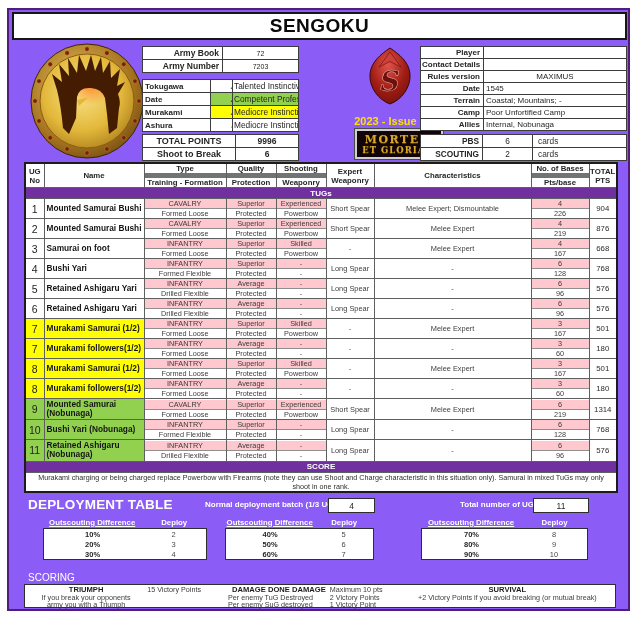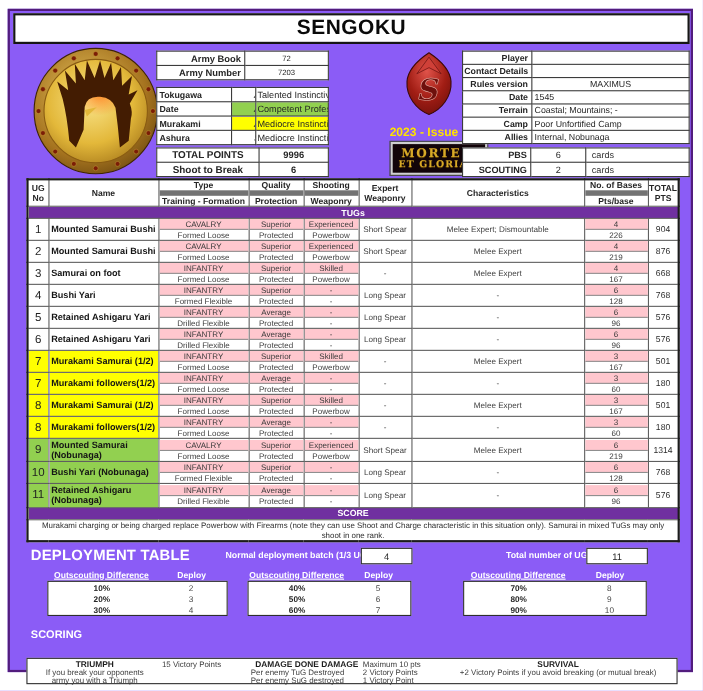--- a/index.html
+++ b/index.html
@@ -91,22 +91,22 @@
   .grp .ghead{display:flex;height:10px;}
   .grp .ghead span{display:flex;align-items:center;justify-content:center;font-size:7.8px;font-weight:bold;color:#fff;}
   .grp .ghead .gh1{width:60%;text-decoration:underline;} .grp .ghead .gh2{width:40%;}
   .gbox{margin-top:1px;background:#fff;border:1px solid #2e2e2e;}
   .grow{display:flex;height:10px;}
   .grow span{display:flex;align-items:center;justify-content:center;}
   .gpct{width:60%;font-size:7.5px;font-weight:bold;color:#262626;}
   .gdep{width:40%;font-size:7.5px;color:#4a4a4a;}
 
   
-  .sc-title{position:absolute;left:19px;top:562px;font-size:10px;font-weight:bold;color:#fff;}
-  .sc-box{position:absolute;left:15px;top:588px;width:592px;height:24px;background:#fff;
+  .sc-title{position:absolute;left:19px;top:562px;font-size:10px;font-weight:normal;color:#fff;}
+  .sc-box{position:absolute;left:15px;top:574px;width:592px;height:24px;background:#fff;
           border:1px solid #2e2e2e;box-sizing:border-box;display:flex;padding-top:1px;}
   .sc-col{display:flex;flex-direction:column;}
   .sc-col div{height:7.5px;line-height:7.5px;font-size:7.2px;color:#3c3c3c;white-space:nowrap;}
   .sc-col .ttl{font-weight:bold;color:#1d1d1d;font-size:7.6px;}
   .sc1{width:21%;text-align:center;}
   .sc2{width:12.5%;text-align:left;}
   .sc3{width:17.5%;text-align:left;padding-left:8px;}
   .sc3 .ttl{text-align:center;}
   .sc4{width:12%;text-align:left;}
   .sc5{width:37%;text-align:center;}

